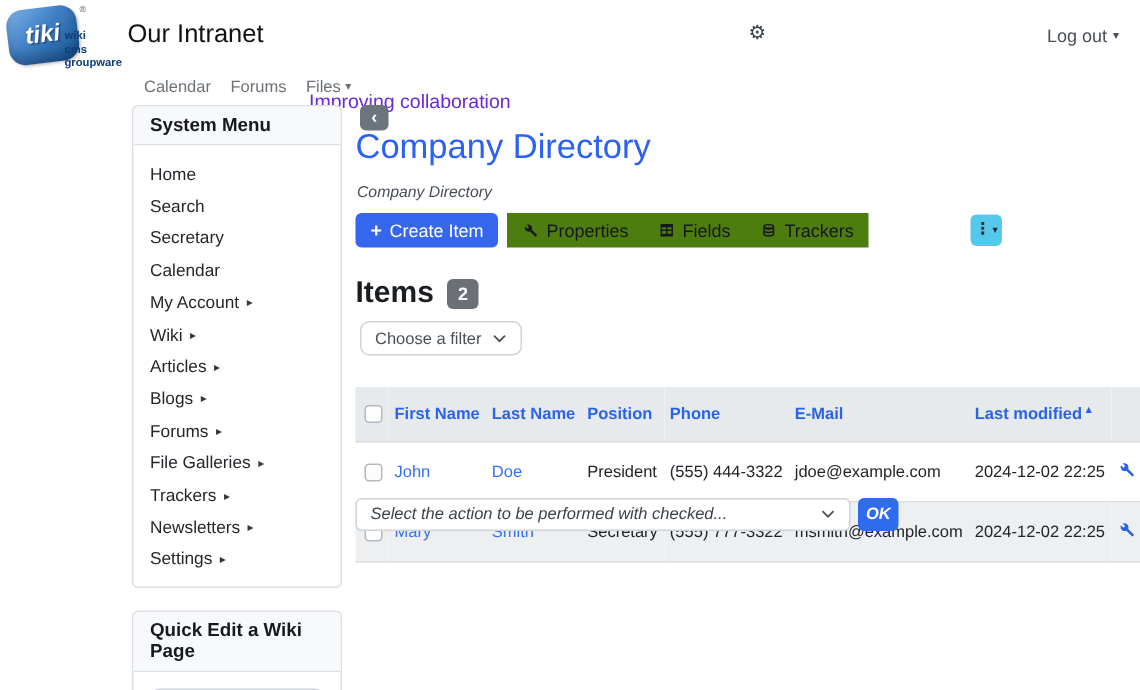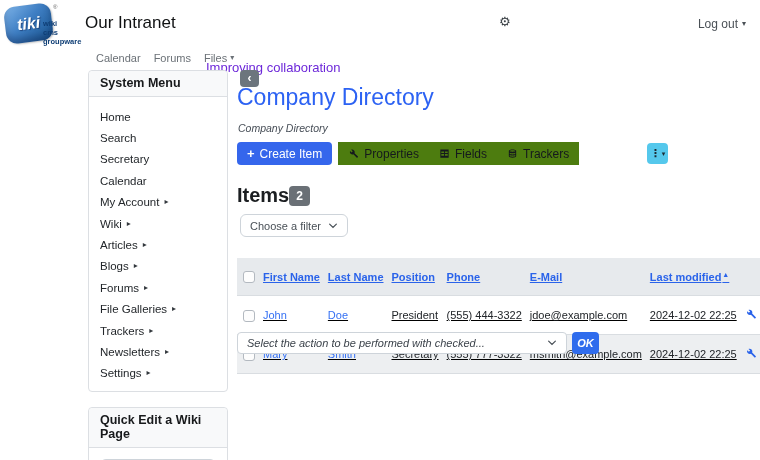--- a/index.html
+++ b/index.html
@@ -51,31 +51,31 @@
   .create-plus { font-size:13px; font-weight:bold; line-height:13px; }
   #info-group { display:flex; margin-left:6px; background:#4d7c0f; border-radius:0; }
   .btn-info { background:transparent; color:#15191d; font-weight:500; }
   .btn-icon { width:11px; height:11px; display:block; }
   #toolbar-spacer { flex:1; }
   #kebab-btn { width:21px; height:21px; margin-top:1px; background:#55c8ec; border-radius:4px; color:#1d2b33;
     display:flex; align-items:center; justify-content:center; gap:1px; cursor:pointer; }
   .kebab-dots { font-size:11px; font-weight:bold; line-height:11px; }
   #kebab-btn .caret-down { font-size:7px; }
 
-  #items-heading { position:absolute; left:237px; top:184px; display:flex; align-items:center; }
+  #items-heading { position:absolute; left:237px; top:184px; display:flex; align-items:center; gap:9px; }
   #items-title { font-size:20px; font-weight:bold; color:#1b1e21; }
   #items-badge { background:#6a7076; color:#fff; font-size:12px; font-weight:bold; padding:3px 7px; border-radius:4px; }
 
   .fake-select { border:1px solid #ced4da; border-radius:6px; background:#fff; display:flex; align-items:center;
     justify-content:space-between; padding:0 9px; font-size:11px; color:#495057; cursor:pointer; }
   #filter-select { position:absolute; left:240px; top:214px; width:108px; height:23px; }
 
   
   #items-table { position:absolute; left:237px; top:258px; width:431px; border-collapse:collapse; font-size:11px; }
-  #items-table th, #items-table td { padding:12px 4px; height:20px; text-align:left; vertical-align:middle; white-space:nowrap;text-decoration:underline; }
+  #items-table th, #items-table td { padding:12px 4px; height:20px; text-align:left; vertical-align:middle; white-space:nowrap; }
   #items-table thead tr { background:#e7eaed; }
   #items-table th { color:#2a63ea; font-weight:bold; }
   #items-table tbody tr { border-top:1px solid #d9dde1; }
   #items-table tbody tr:last-child { border-bottom:1px solid #d9dde1; }
   #items-table tbody tr.striped { background:#edeff1; }
   .cell-link { color:#3470f4; text-decoration:none; cursor:pointer; }
   .cell-text { color:#212529; }
   .col-check { width:21px; } .col-first { width:53px; } .col-last { width:50px; } .col-pos { width:49px; }
   .col-phone { width:73px; } .col-mail { width:94px; } .col-mod { width:68px; } .col-act { width:23px; }
   input[type="checkbox"] { appearance:none; width:12px; height:12px; border:1px solid #b3b9c0; border-radius:3px; background:#fdfdfd; cursor:pointer; vertical-align:middle; }

